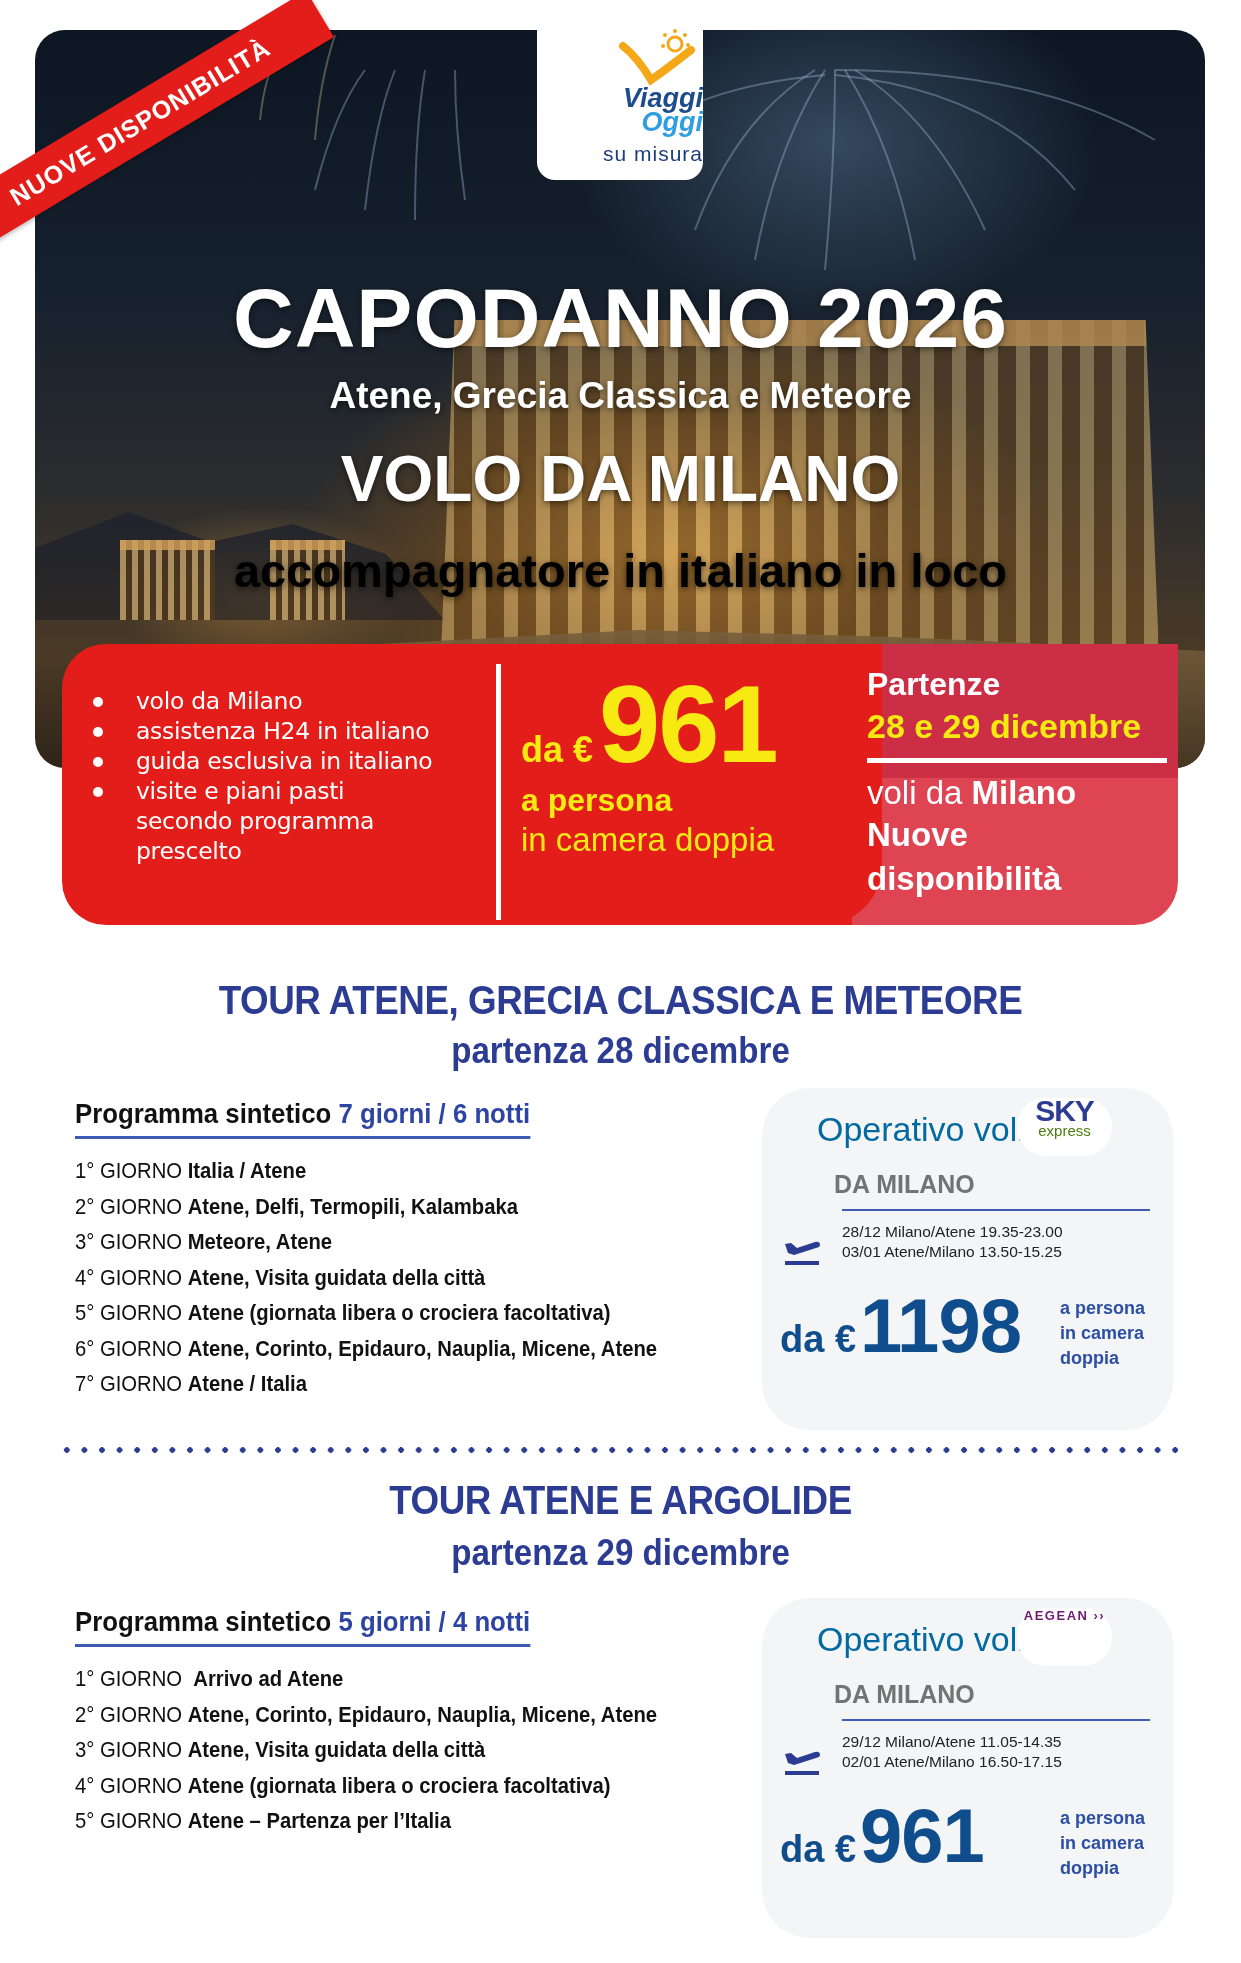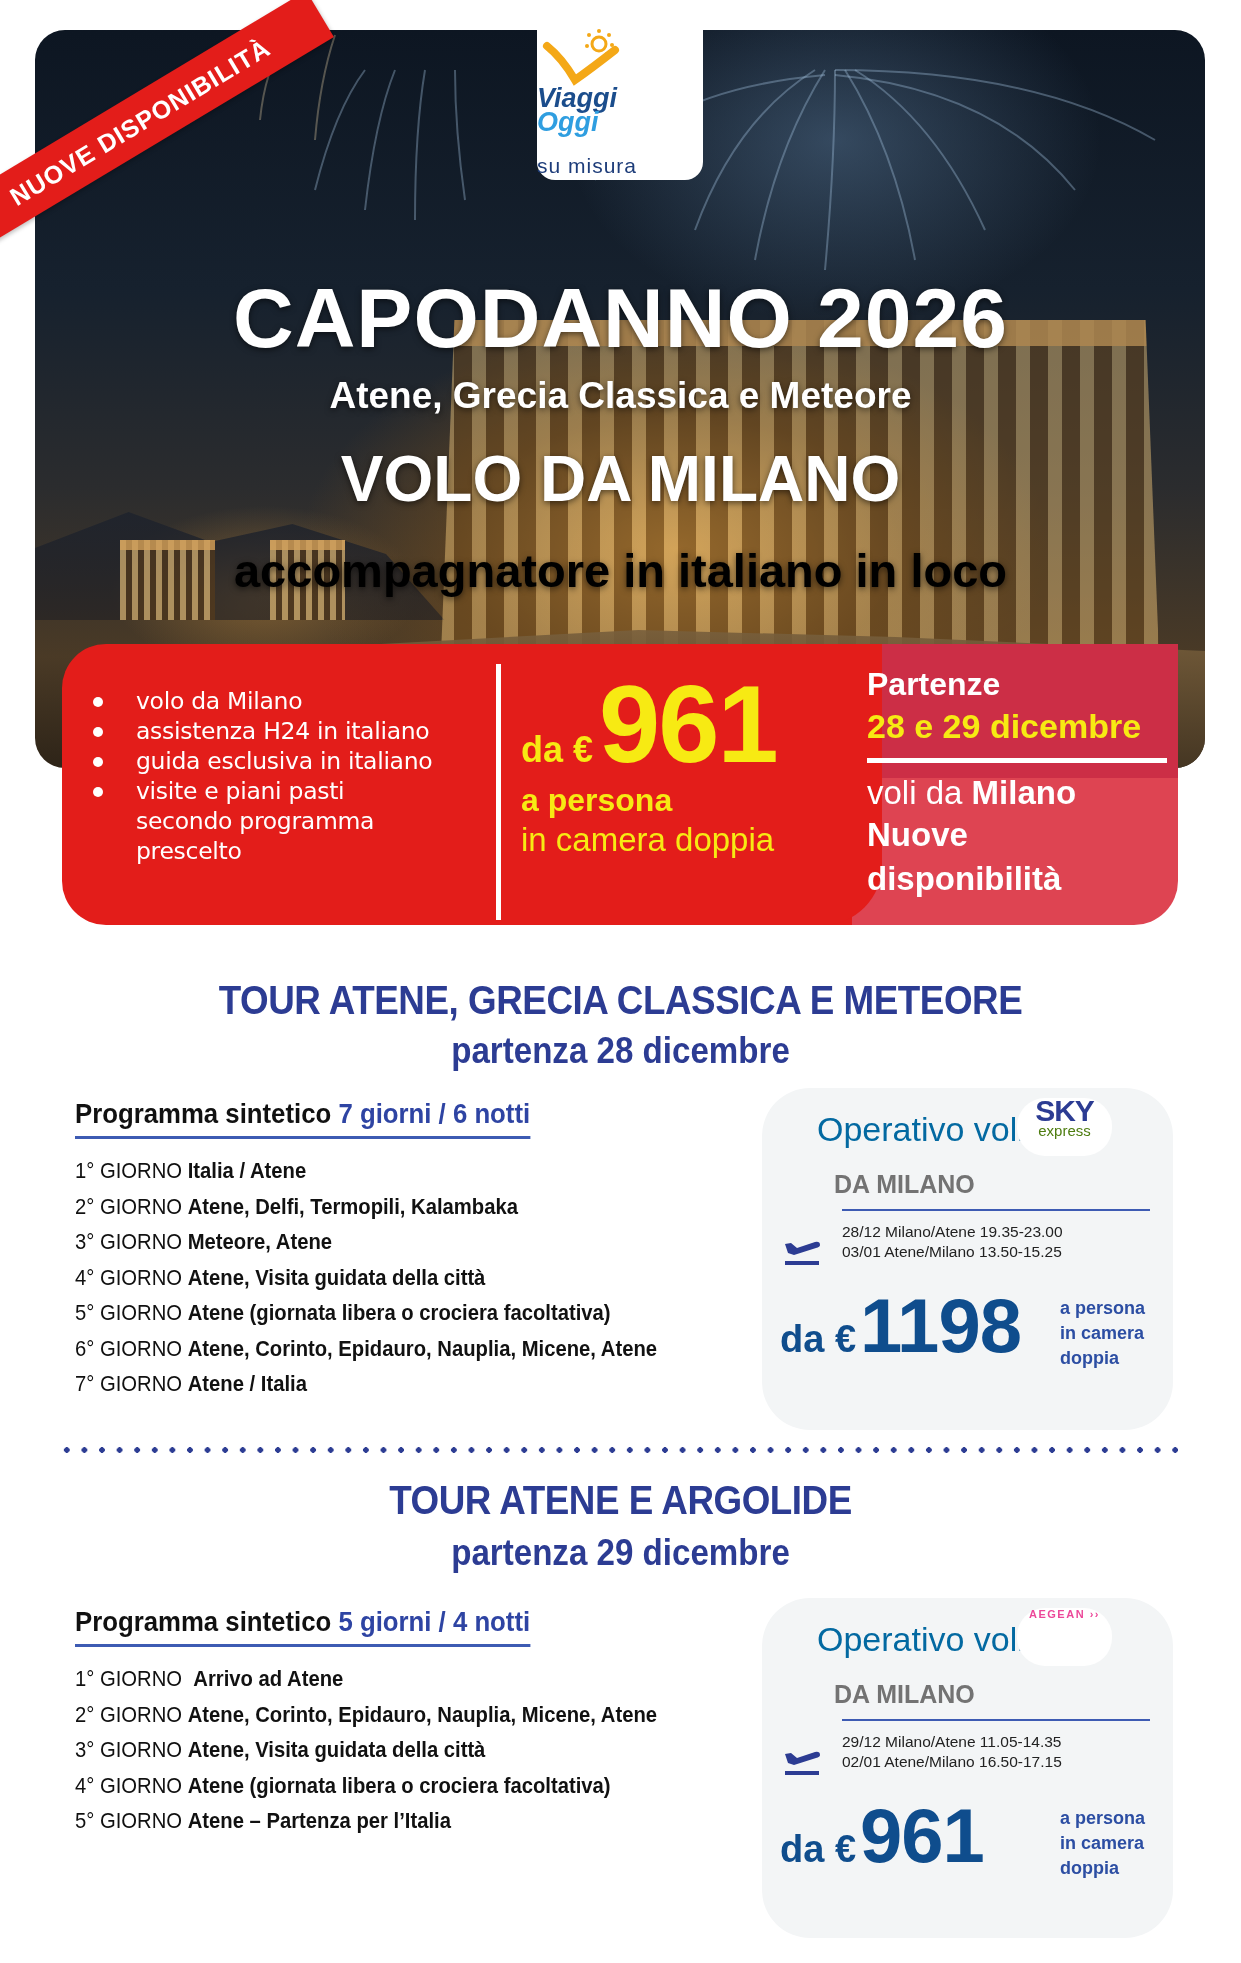--- a/index.html
+++ b/index.html
@@ -47,26 +47,26 @@
     position: absolute; left: -70px; top: 95px; width: 420px; height: 54px;
     background: #e31d1a; transform: rotate(-31deg); transform-origin: center;
     color: #fff; font-weight: 700; font-size: 25px; letter-spacing: 1px;
     display: flex; align-items: center; justify-content: center;
     box-shadow: 0 2px 4px rgba(0,0,0,0.25); z-index: 5;
   }
 
   .logo {
     position: absolute; left: 537px; top: 20px; width: 166px; height: 160px;
     background: #fff; border-radius: 0 0 18px 18px; z-index: 4;
-    display: flex; flex-direction: column; align-items: flex-start;
+    display: flex; flex-direction: column; align-items: flex-end;
   }
   .logo-mark { margin-top: 8px; width: 90px; height: 60px; }
   .logo-line1 { font-weight: 700; font-style: italic; font-size: 27px; color: #1b4d8c; line-height: 24px; margin-top: -2px; }
   .logo-line2 { font-weight: 700; font-style: italic; font-size: 27px; color: #2f9ee0; line-height: 24px; }
-  .logo-tag { font-size: 21px; color: #1e3d7a; margin-top: 20px; letter-spacing: 1px; }
+  .logo-tag { font-size: 21px; color: #1e3d7a; margin-top: 8px; letter-spacing: 1px; }
 
   .h-title {
     position: absolute; left: 0; width: 100%; text-align: center; color: #fff; font-weight: 700;
     text-shadow: 0 2px 6px rgba(0,0,0,0.55); z-index: 3;
   }
   .h1 { top: 270px; font-size: 84px; letter-spacing: 1px; }
   .h2 { top: 375px; font-size: 37px; }
   .h3 { top: 442px; font-size: 64px; }
   .h4 { top: 543px; font-size: 47px; color: #000000; }
 
@@ -137,21 +137,21 @@
   .card {
     position: absolute; left: 762px; width: 411px; background: #f3f5f6; border-radius: 48px;
   }
   .card-op { position: absolute; left: 55px; top: 22px; font-weight: 400; font-size: 34px; color: #0369a1; }
   .card-airline {
     position: absolute; left: 255px; top: 10px; width: 95px; height: 58px; background: #fff; border-radius: 28px;
     display: flex; flex-direction: column; align-items: center; color: #2c3c93;
   }
   .sky-1 { font-weight: 700; font-size: 30px; line-height: 26px; letter-spacing: -1px; }
   .sky-2 { font-size: 15px; line-height: 14px; color: #4d7c0f; }
-  .aegean { font-size: 11px; font-weight: 700; letter-spacing: 1.5px; color: #ec4899; }
+  .aegean { font-size: 13px; font-weight: 700; letter-spacing: 1.5px; color: #701a75; }
   .card-from { position: absolute; left: 72px; top: 82px; font-weight: 700; font-size: 25px; color: #737373; }
   .card-rule { position: absolute; left: 80px; top: 121px; width: 308px; height: 2px; background: #3d5bb3; }
   .card-plane { position: absolute; left: 20px; top: 140px; width: 40px; height: 40px; }
   .card-flights { position: absolute; left: 80px; top: 134px; font-size: 15.5px; color: #222; line-height: 20px; }
   .card-price { position: absolute; left: 18px; top: 198px; display: flex; align-items: baseline; color: #0f4d8d; }
   .cp-da { font-weight: 700; font-size: 38px; margin-right: 4px; }
   .cp-num { font-weight: 700; font-size: 76px; letter-spacing: -1px; line-height: 80px; }
   .card-per { position: absolute; left: 298px; top: 208px; color: #2c4ea3; font-weight: 700; font-size: 18px; line-height: 25px; }
 
   .dots {

